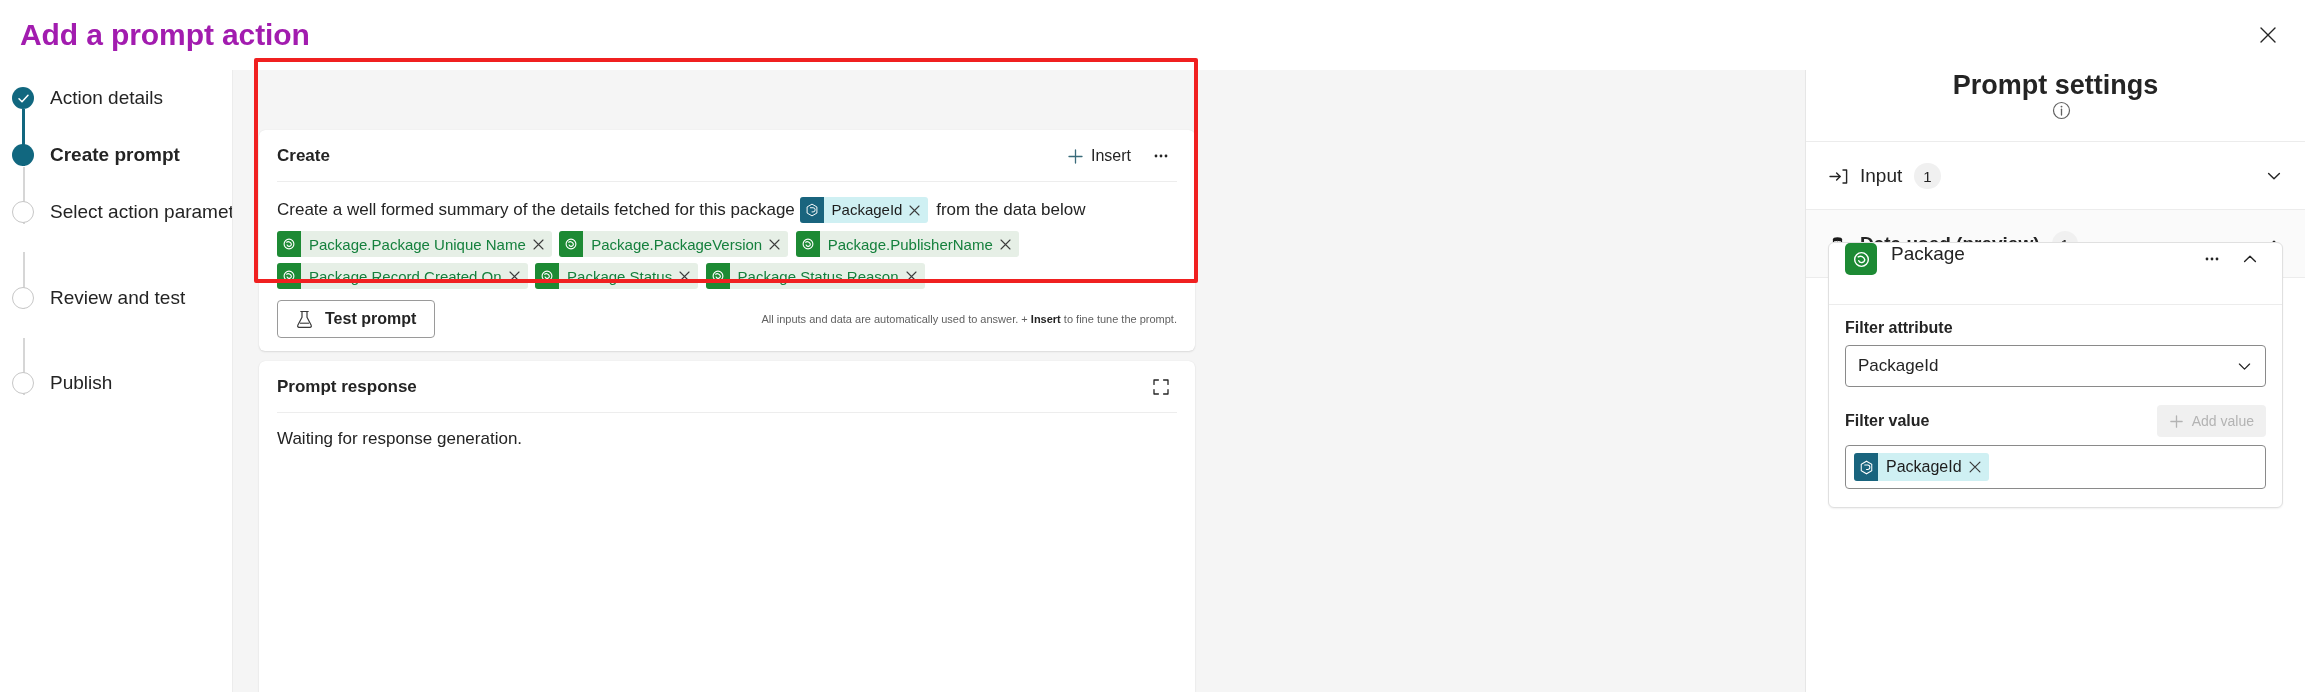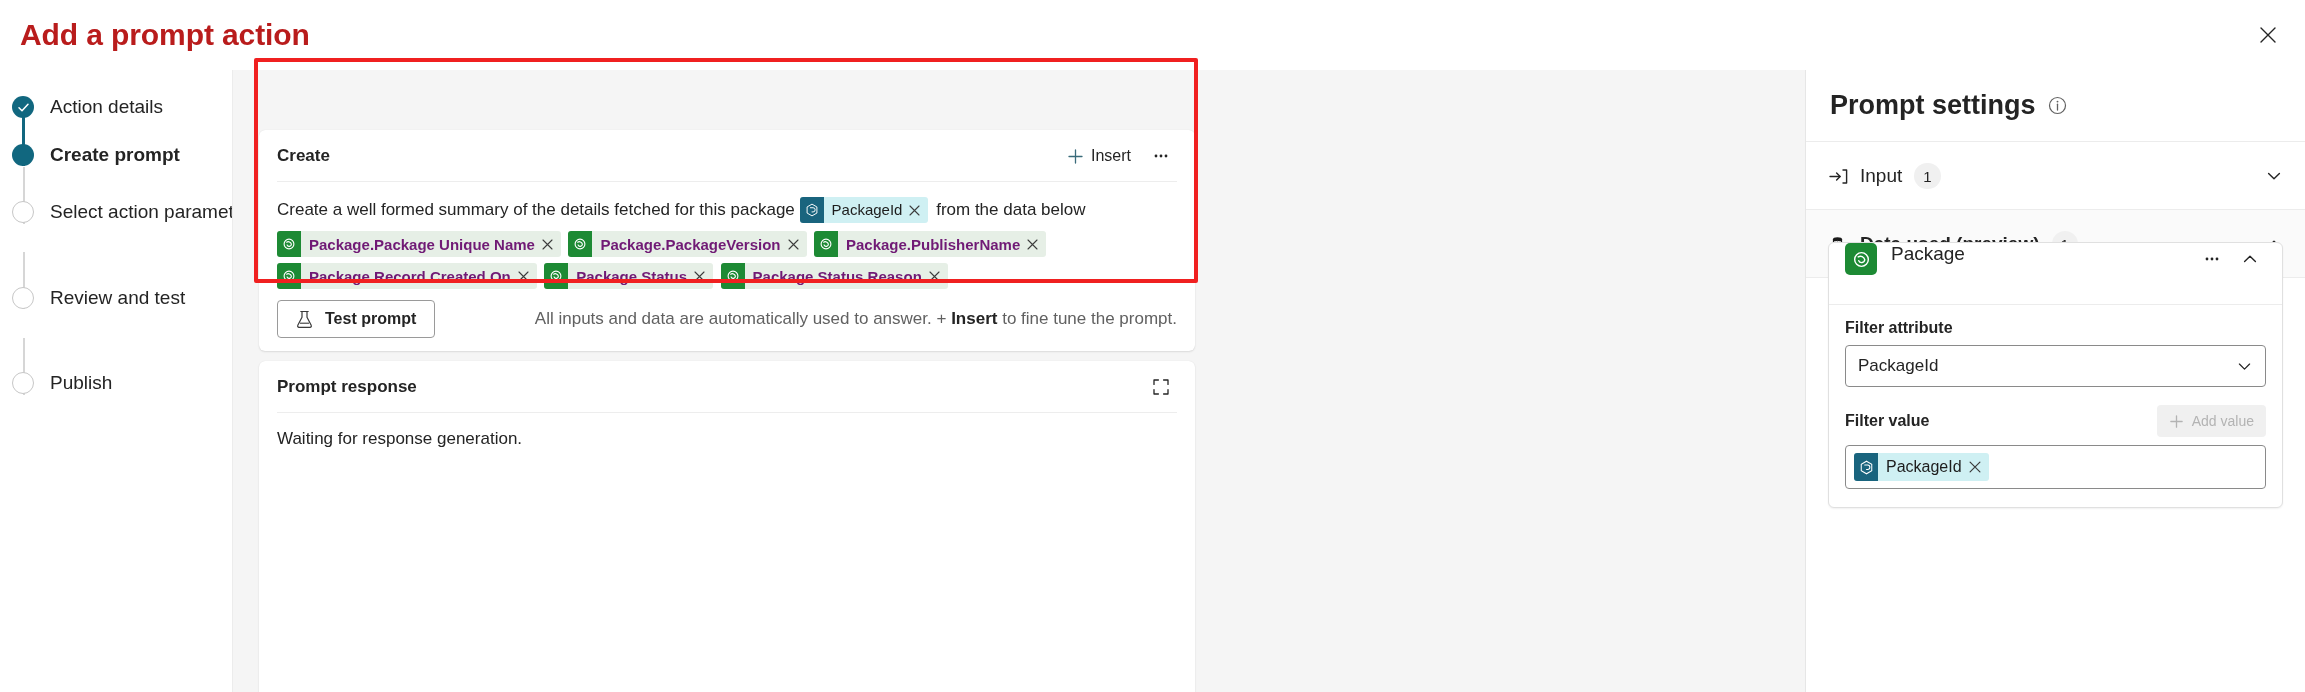--- a/index.html
+++ b/index.html
@@ -14,21 +14,21 @@
   body { font-family: "Liberation Sans", sans-serif; }
 
   
   #titlebar {
     position: absolute; left: 0; top: 0; width: 2305px; height: 70px;
     background: #ffffff;
   }
   #dialog-title {
     position: absolute; left: 20px; top: 0; height: 70px;
     display: flex; align-items: center;
-    font-size: 30px; font-weight: 600; color: #b91c1c;
+    font-size: 30px; font-weight: 600; color: #a21caf;
     letter-spacing: -0.1px;
   }
   #close-button {
     position: absolute; right: 10px; top: 8px;
     width: 54px; height: 54px;
     display: flex; align-items: center; justify-content: center;
     cursor: pointer; color: #242424;
   }
   #close-button svg { display: block; }
 
@@ -134,39 +134,39 @@
   .chip .chip-badge {
     width: 24px; height: 26px; flex: 0 0 24px;
     display: flex; align-items: center; justify-content: center;
   }
   .chip .chip-text { padding: 0 7px 0 8px; white-space: nowrap; }
   .chip .chip-x {
     padding-right: 8px; cursor: pointer; display: flex; align-items: center;
   }
   .chip.blue  { background: #cff0f3; color: #1d1d1d; }
   .chip.blue  .chip-badge { background: #19647e; }
-  .chip.green { background: #e6efe6; color: #701a75; font-weight: bold; }
+  .chip.green { background: #e6efe6; color: #15803d; }
   .chip.green .chip-badge { background: #1d8a34; }
 
   #chip-rows { margin-top: 2px; }
 
   
   #prompt-footer {
     position: absolute; left: 18px; right: 18px; bottom: 0;
     height: 64px; display: flex; align-items: center;
   }
   #test-prompt-button {
     display: flex; align-items: center; gap: 12px;
     height: 38px; padding: 0 18px;
     border: 1px solid #9a9a9a; border-radius: 4px;
     background: #ffffff; cursor: pointer;
     font-size: 16px; font-weight: 600; color: #242424;
   }
   #prompt-hint {
-    margin-left: auto; font-size: 17px; color: #616161; white-space: nowrap;
+    margin-left: auto; font-size: 11px; color: #616161; white-space: nowrap;
   }
   #prompt-hint b { color: #242424; font-weight: 700; }
 
   
   #response-body {
     position: absolute; left: 18px; top: 52px; right: 18px;
     padding-top: 16px;
     font-size: 17px; color: #242424;
   }
 
@@ -174,20 +174,21 @@
   #settings {
     position: absolute; left: 1805px; top: 70px;
     width: 500px; height: 622px;
     background: #ffffff;
     border-left: 1px solid #e6e6e6;
   }
   #settings-header {
     position: relative; height: 72px;
     display: flex; align-items: center; padding: 0 24px;
     border-bottom: 1px solid #ececec;
+    flex-direction: column;
   }
   #settings-title { font-size: 27px; font-weight: 600; color: #242424; }
   #settings-info { margin-left: 12px; display: flex; align-items: center; cursor: pointer; }
 
   .accordion-row {
     position: relative; height: 68px;
     display: flex; align-items: center; padding: 0 22px 0 22px;
     cursor: pointer;
   }
   .accordion-row.alt { background: #fafafa; }
@@ -252,21 +253,21 @@
     </svg>
   </div>
 </div>
 
 <div id="wizard">
   <div class="wiz-line done" style="left:22px; top:39px; height:57px;"></div>
   <div class="wiz-line" style="top:97px;  height:57px;"></div>
   <div class="wiz-line" style="top:182px; height:57px;"></div>
   <div class="wiz-line" style="top:268px; height:57px;"></div>
 
-  <div class="wiz-item" style="top:8px;align-items:flex-end;">
+  <div class="wiz-item" style="top:8px;">
     <div class="wiz-dot done">
       <svg width="13" height="13" viewBox="0 0 13 13" aria-hidden="true">
         <path d="M2 6.8 L5 9.8 L11 3.2" stroke="#ffffff" stroke-width="1.5" fill="none" stroke-linecap="round" stroke-linejoin="round"></path>
       </svg>
     </div>
     <div class="wiz-label">Action details</div>
   </div>
 
   <div class="wiz-item active" style="top:65px;">
     <div class="wiz-dot active"></div>

